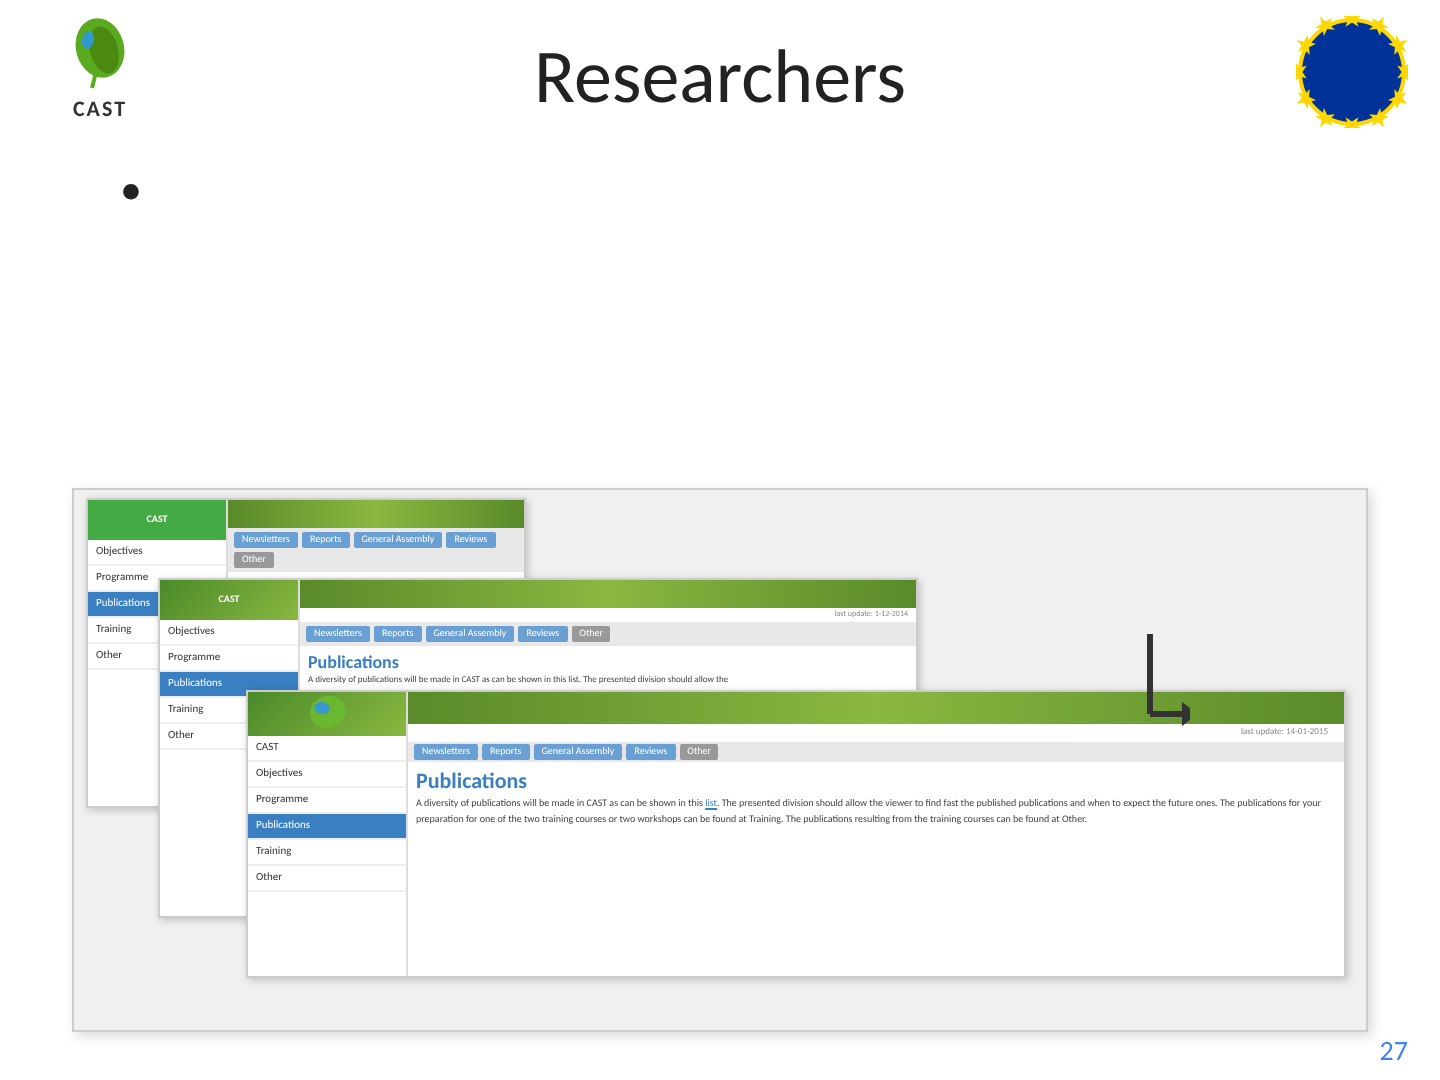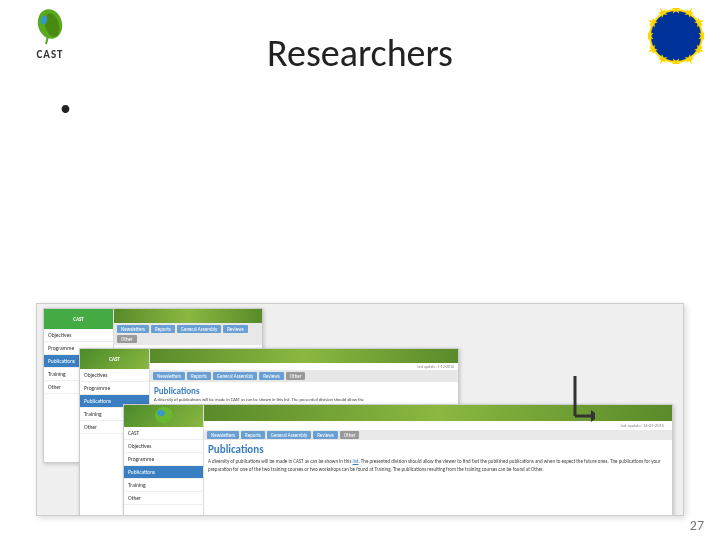--- a/index.html
+++ b/index.html
@@ -44,21 +44,21 @@
       width: 56px;
       height: 56px;
     }
 
     
     .slide-title {
       text-align: center;
       font-size: 38px;
       font-weight: 300;
       color: #222;
-      margin-top: 30px;
+      margin-top: 16px;
       padding-top: 0;
     }
 
     
     .bullet-section {
       margin: 18px 60px 0 60px;
     }
     .bullet-item {
       font-size: 22px;
       color: #222;
@@ -71,21 +71,21 @@
       color: #222;
       flex-shrink: 0;
     }
 
     
     .screenshot-container {
       position: absolute;
       bottom: 24px;
       left: 36px;
       right: 36px;
-      height: 213px;
+      height: 272px;
       border: 1px solid #ccc;
       overflow: hidden;
       box-shadow: 2px 2px 6px rgba(0,0,0,0.15);
       background: #f4f4f4;
       text-decoration: underline;
     }
 
     
     .browser-inner {
       width: 100%;
@@ -208,21 +208,21 @@
       padding: 0 4px;
       line-height: 1.4;
     }
 
     
     .page-number {
       position: absolute;
       bottom: 6px;
       right: 16px;
       font-size: 14px;
-      color: #737373;
+      color: #3b82f6;
     }
 
     
     .site-last-update {
       font-size: 4px;
       color: #888;
       text-align: right;
       padding: 1px 4px;
     }
 

